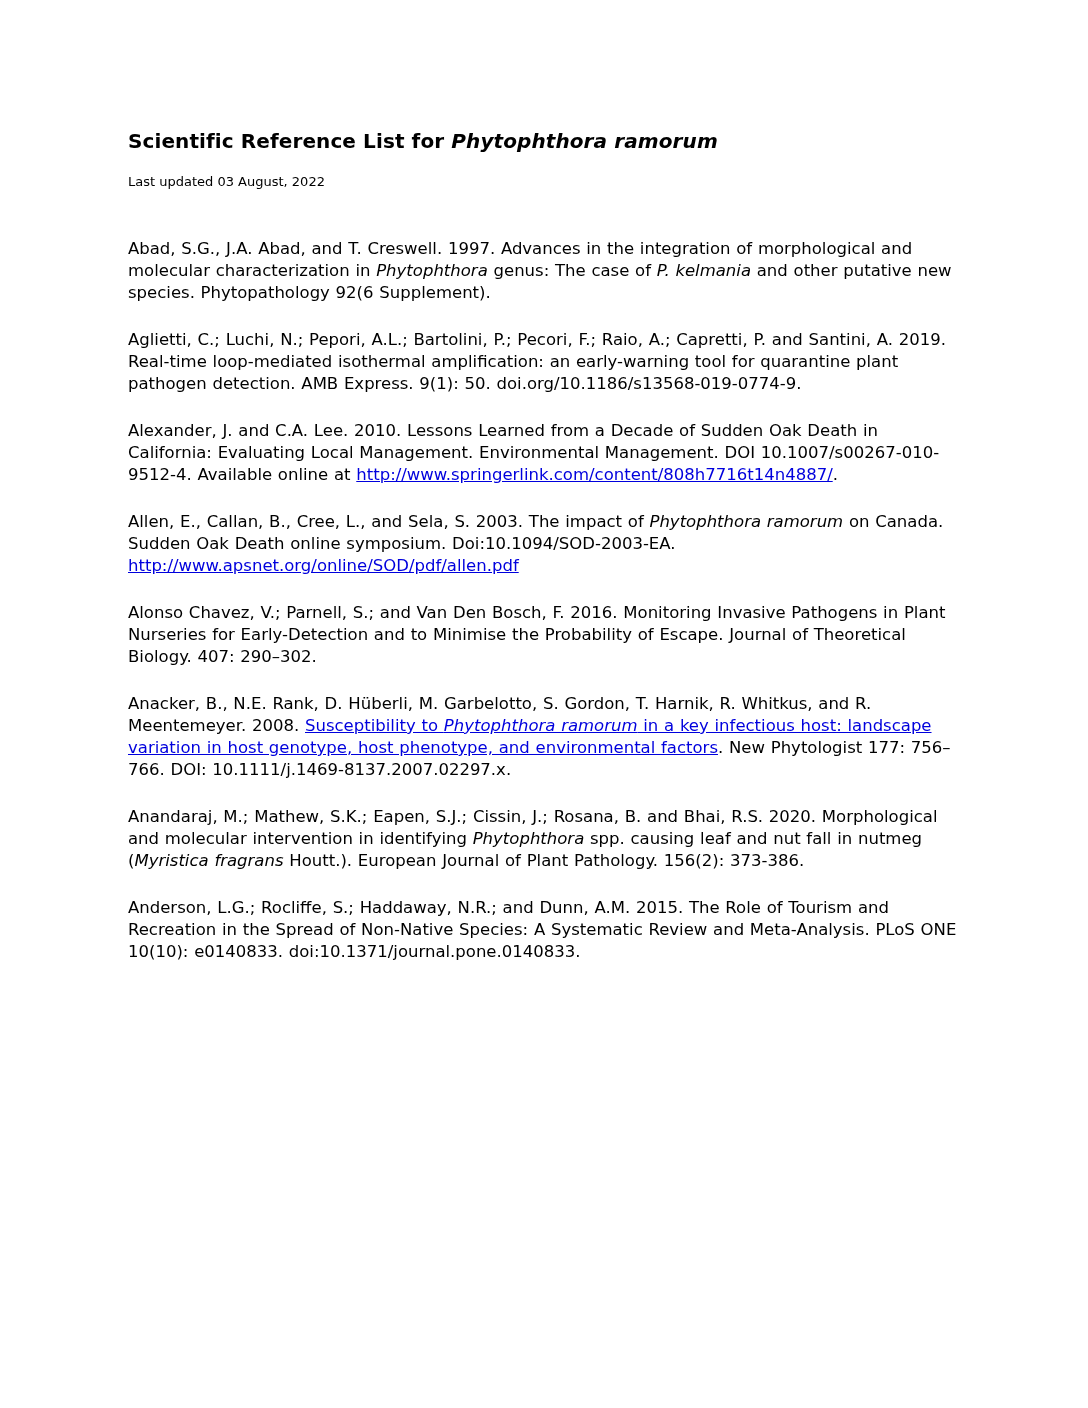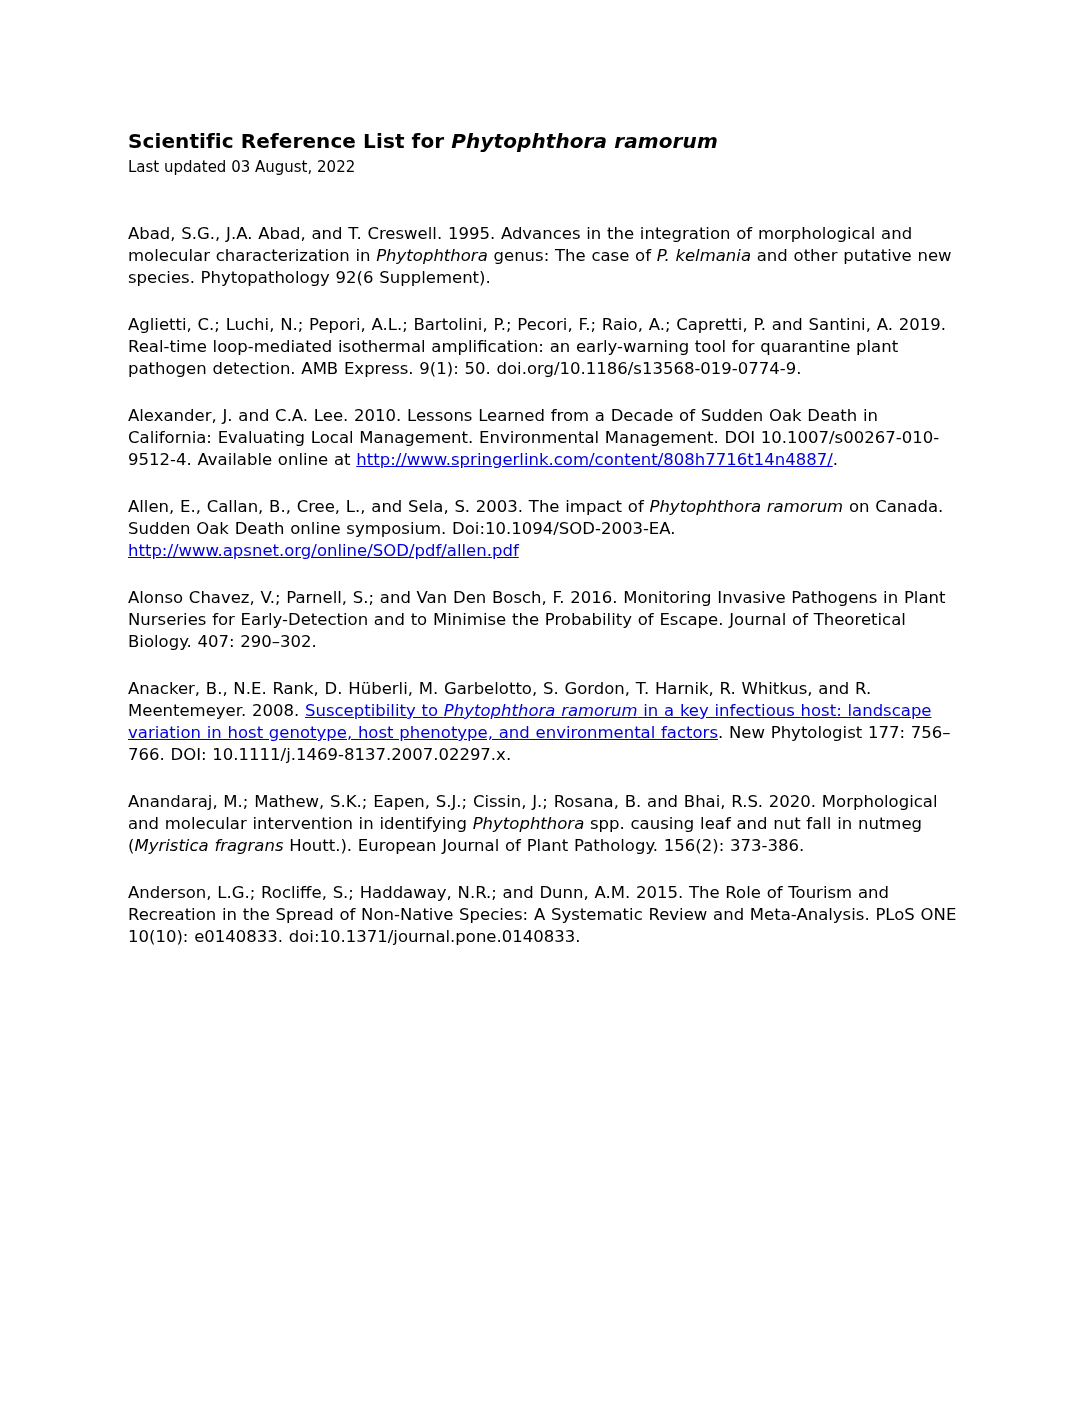--- a/index.html
+++ b/index.html
@@ -25,23 +25,23 @@
     font-size:20px;
     font-weight:bold;
     margin:0;
     line-height:26px;
     letter-spacing:0.1px;
   }
   .doc-title .species{
     font-style:italic;
   }
   .subtitle{
-    font-size:15px;
+    font-size:13px;
     line-height:22px;
-    margin:2px 0 0 0;
+    margin:17px 0 0 0;
   }
   .reference-list{
     margin-top:45px;
   }
   p.ref{
     font-size:16.5px;
     line-height:22px;
     margin:0 0 25px 0;
     text-align:left;
     word-spacing:0.5px;
@@ -54,21 +54,21 @@
   }
 </style>
 </head>
 <body>
 
 <div class="page">
   <h1 class="doc-title"><span>Scientific Reference List for </span><span class="species">Phytophthora ramorum</span></h1>
   <div class="subtitle">Last updated 03 August, 2022</div>
 
   <div class="reference-list">
-      <p class="ref"><span>Abad, S.G., J.A. Abad, and T. Creswell. 1995. Advances in the integration of morphological and molecular characterization in </span><span class="it">Phytophthora</span><span> genus: The case of </span><span class="it">P. kelmania</span><span> and other putative new species. Phytopathology 92(6 Supplement).</span></p>
+      <p class="ref"><span>Abad, S.G., J.A. Abad, and T. Creswell. 1997. Advances in the integration of morphological and molecular characterization in </span><span class="it">Phytophthora</span><span> genus: The case of </span><span class="it">P. kelmania</span><span> and other putative new species. Phytopathology 92(6 Supplement).</span></p>
       <p class="ref"><span>Aglietti, C.; Luchi, N.; Pepori, A.L.; Bartolini, P.; Pecori, F.; Raio, A.; Capretti, P. and Santini, A. 2019. Real-time loop-mediated isothermal amplification: an early-warning tool for quarantine plant pathogen detection. AMB Express. 9(1): 50. doi.org/10.1186/s13568-019-0774-9.</span></p>
       <p class="ref"><span>Alexander, J. and C.A. Lee. 2010. Lessons Learned from a Decade of Sudden Oak Death in California: Evaluating Local Management. Environmental Management. DOI 10.1007/s00267-010-9512-4. Available online at </span><a class="ref-link" href="#"><span>http://www.springerlink.com/content/808h7716t14n4887/</span></a><span>.</span></p>
       <p class="ref"><span>Allen, E., Callan, B., Cree, L., and Sela, S. 2003. The impact of </span><span class="it">Phytophthora ramorum</span><span> on Canada. Sudden Oak Death online symposium. Doi:10.1094/SOD-2003-EA. </span><a class="ref-link" href="#"><span>http://www.apsnet.org/online/SOD/pdf/allen.pdf</span></a></p>
       <p class="ref"><span>Alonso Chavez, V.; Parnell, S.; and Van Den Bosch, F. 2016. Monitoring Invasive Pathogens in Plant Nurseries for Early-Detection and to Minimise the Probability of Escape. Journal of Theoretical Biology. 407: 290–302.</span></p>
       <p class="ref"><span>Anacker, B., N.E. Rank, D. Hüberli, M. Garbelotto, S. Gordon, T. Harnik, R. Whitkus, and R. Meentemeyer. 2008. </span><a class="ref-link" href="#"><span>Susceptibility to </span><span class="it">Phytophthora ramorum</span><span> in a key infectious host: landscape variation in host genotype, host phenotype, and environmental factors</span></a><span>. New Phytologist 177: 756–766. DOI: 10.1111/j.1469-8137.2007.02297.x.</span></p>
       <p class="ref"><span>Anandaraj, M.; Mathew, S.K.; Eapen, S.J.; Cissin, J.; Rosana, B. and Bhai, R.S. 2020. Morphological and molecular intervention in identifying </span><span class="it">Phytophthora</span><span> spp. causing leaf and nut fall in nutmeg (</span><span class="it">Myristica fragrans</span><span> Houtt.). European Journal of Plant Pathology. 156(2): 373-386.</span></p>
       <p class="ref"><span>Anderson, L.G.; Rocliffe, S.; Haddaway, N.R.; and Dunn, A.M. 2015. The Role of Tourism and Recreation in the Spread of Non-Native Species: A Systematic Review and Meta-Analysis. PLoS ONE 10(10): e0140833. doi:10.1371/journal.pone.0140833.</span></p>
     </div>
 </div>
 

